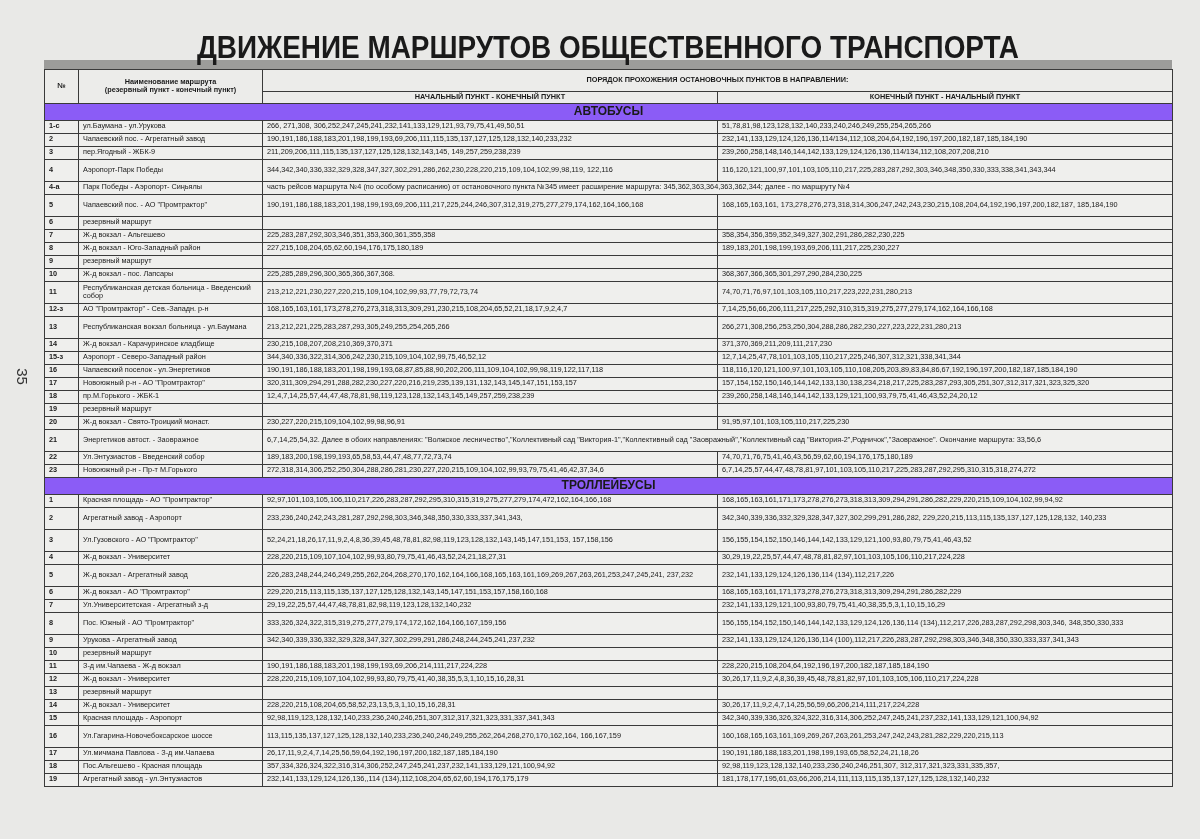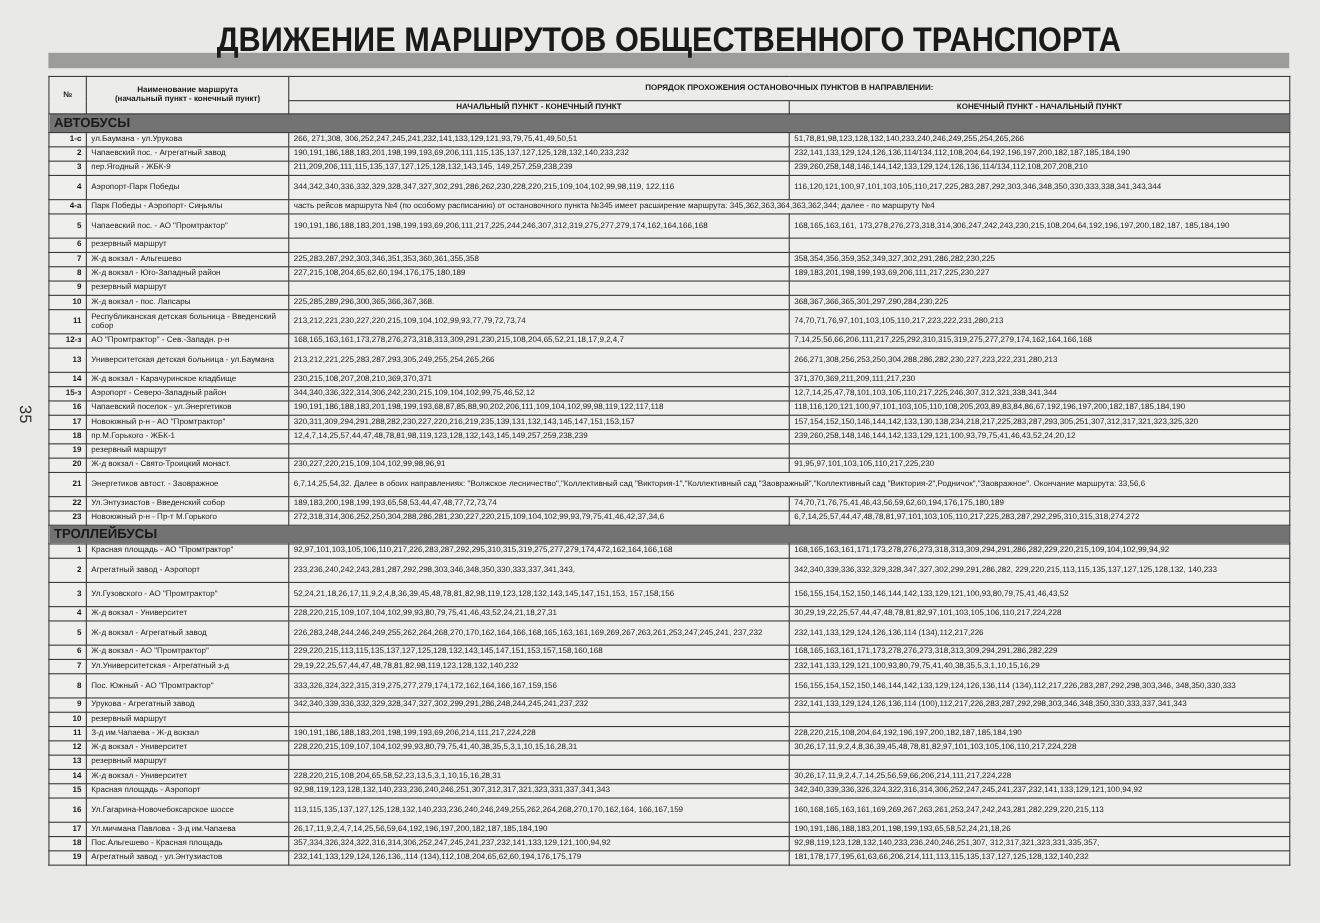--- a/index.html
+++ b/index.html
@@ -9,21 +9,21 @@
     font-family: "Liberation Sans", sans-serif;
     color: #1a1a1a;
     position: relative;
   }
   .page-num {
     position: absolute; left: 14px; top: 368px;
     transform: rotate(90deg);
     font-size: 15px; color: #333;
     font-family: "Liberation Sans", sans-serif;
   }
-  .title-wrap { position: absolute; left: 44px; top: 18px; width: 1128px; height: 48px; }
+  .title-wrap { position: absolute; left: 44px; top: 30px; width: 1128px; height: 48px; }
   .title-band {
     position: absolute; left: 0; right: 0; top: 30px; height: 14px;
     background: #9c9c9a;
   }
   .title {
     position: absolute; left: 0; right: 0; top: 0;
     text-align: center;
     font-family: "Liberation Sans", sans-serif;
     font-weight: bold;
     font-size: 31px;
@@ -50,24 +50,24 @@
     word-break: break-word;
   }
   table.routes th {
     font-weight: bold; font-size: 7.3px; text-align: center;
     background: #ececea;
   }
   col.c-num { width: 34px; }
   col.c-name { width: 184px; }
   col.c-fwd { width: 455px; }
   col.c-back { width: 455px; }
-  td.num { text-align: right; font-weight: bold; }
+  td.num { text-align: left; font-weight: bold; }
   tr.section td {
-    font-weight: bold; font-size: 12px;
-    height: 14px; background: #737373;
+    text-align: center; font-weight: bold; font-size: 12px;
+    height: 14px; background: #8b5cf6;
   }
   tr.single td { height: 10px; }
   tr.double td { height: 19px; }
   .hdr-top { height: 22px; }
 </style>
 </head>
 <body>
 
 <div class="page-num">35</div>
 
@@ -81,21 +81,21 @@
     <col class="c-num">
       <col class="c-name">
       <col class="c-fwd">
       <col class="c-back">
   </colgroup>
   <thead>
     <tr class="hdr-top">
       <th rowspan="2">№</th>
       <th rowspan="2">
         <span>Наименование маршрута</span><br>
-        <span>(начальный пункт - конечный пункт)</span>
+        <span>(резервный пункт - конечный пункт)</span>
       </th>
       <th colspan="2">ПОРЯДОК ПРОХОЖЕНИЯ ОСТАНОВОЧНЫХ ПУНКТОВ В НАПРАВЛЕНИИ:</th>
     </tr>
     <tr>
       <th>НАЧАЛЬНЫЙ ПУНКТ - КОНЕЧНЫЙ ПУНКТ</th>
       <th>КОНЕЧНЫЙ ПУНКТ - НАЧАЛЬНЫЙ ПУНКТ</th>
     </tr>
   </thead>
   <tbody id="tbody">
       <tr class="section">
@@ -173,21 +173,21 @@
         <td>74,70,71,76,97,101,103,105,110,217,223,222,231,280,213</td>
       </tr>
       <tr class="single">
         <td class="num">12-з</td>
         <td>АО "Промтрактор" - Сев.-Западн. р-н</td>
         <td>168,165,163,161,173,278,276,273,318,313,309,291,230,215,108,204,65,52,21,18,17,9,2,4,7</td>
         <td>7,14,25,56,66,206,111,217,225,292,310,315,319,275,277,279,174,162,164,166,168</td>
       </tr>
       <tr class="double">
         <td class="num">13</td>
-        <td>Университетская детская больница - ул.Баумана</td>
+        <td>Республиканская вокзал больница - ул.Баумана</td>
         <td>213,212,221,225,283,287,293,305,249,255,254,265,266</td>
         <td>266,271,308,256,253,250,304,288,286,282,230,227,223,222,231,280,213</td>
       </tr>
       <tr class="single">
         <td class="num">14</td>
         <td>Ж-д вокзал - Карачуринское кладбище</td>
         <td>230,215,108,207,208,210,369,370,371</td>
         <td>371,370,369,211,209,111,217,230</td>
       </tr>
       <tr class="single">

